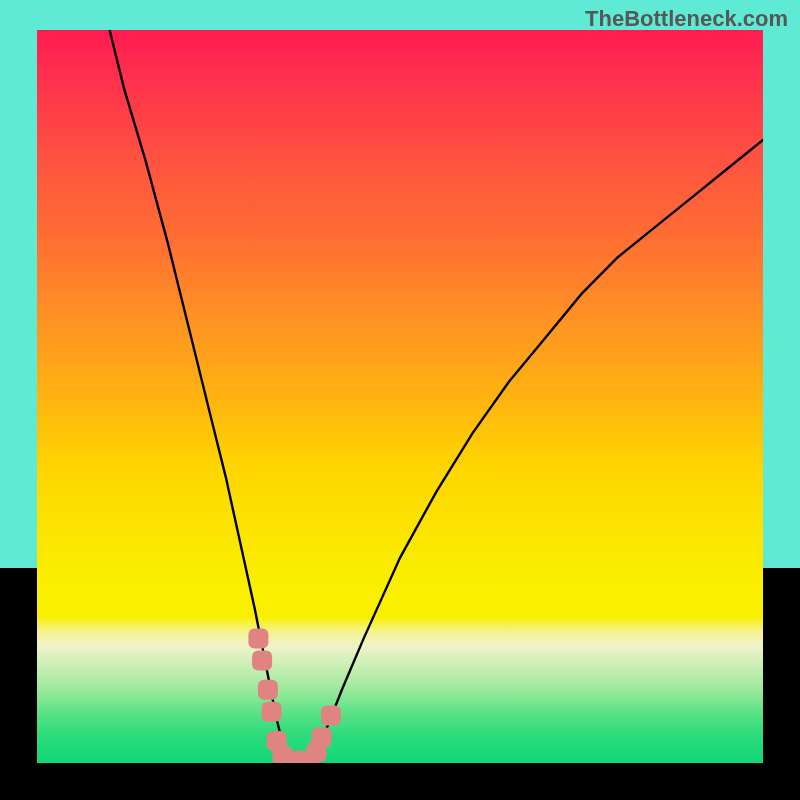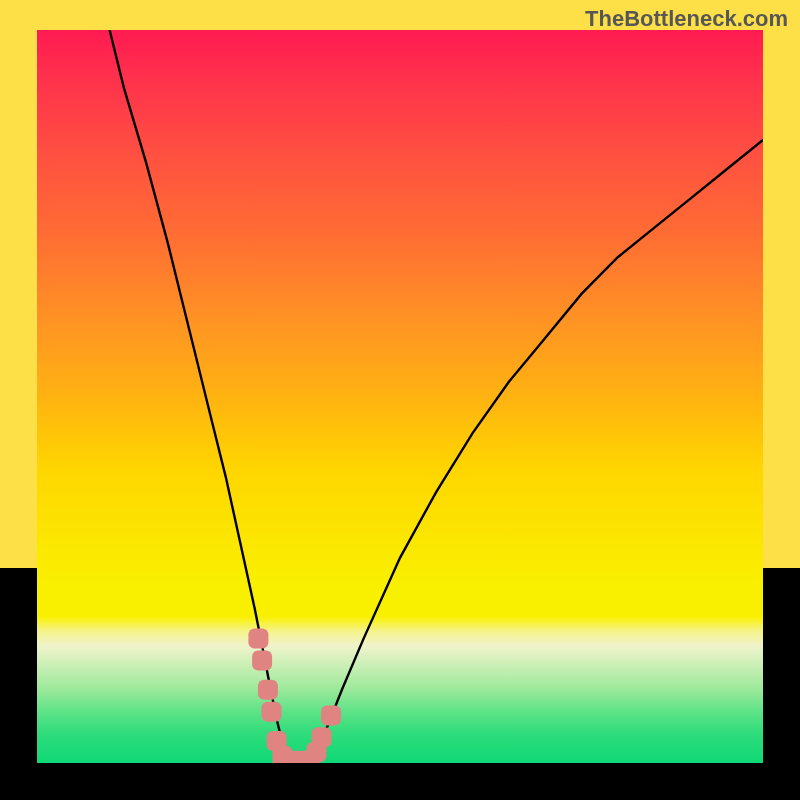--- a/index.html
+++ b/index.html
@@ -7,21 +7,21 @@
     padding: 0;
     width: 800px;
     height: 800px;
     background: #000;
     font-family: Arial, sans-serif;
   }
   .frame {
     position: relative;
     width: 800px;
     height: 568px;
-    background: #fde047;
+    background: #5eead4;
   }
   .watermark {
     position: absolute;
     top: 6px;
     right: 12px;
     color: #575757;
     font-size: 22px;
     font-weight: 600;
     z-index: 5;
     user-select: none;

